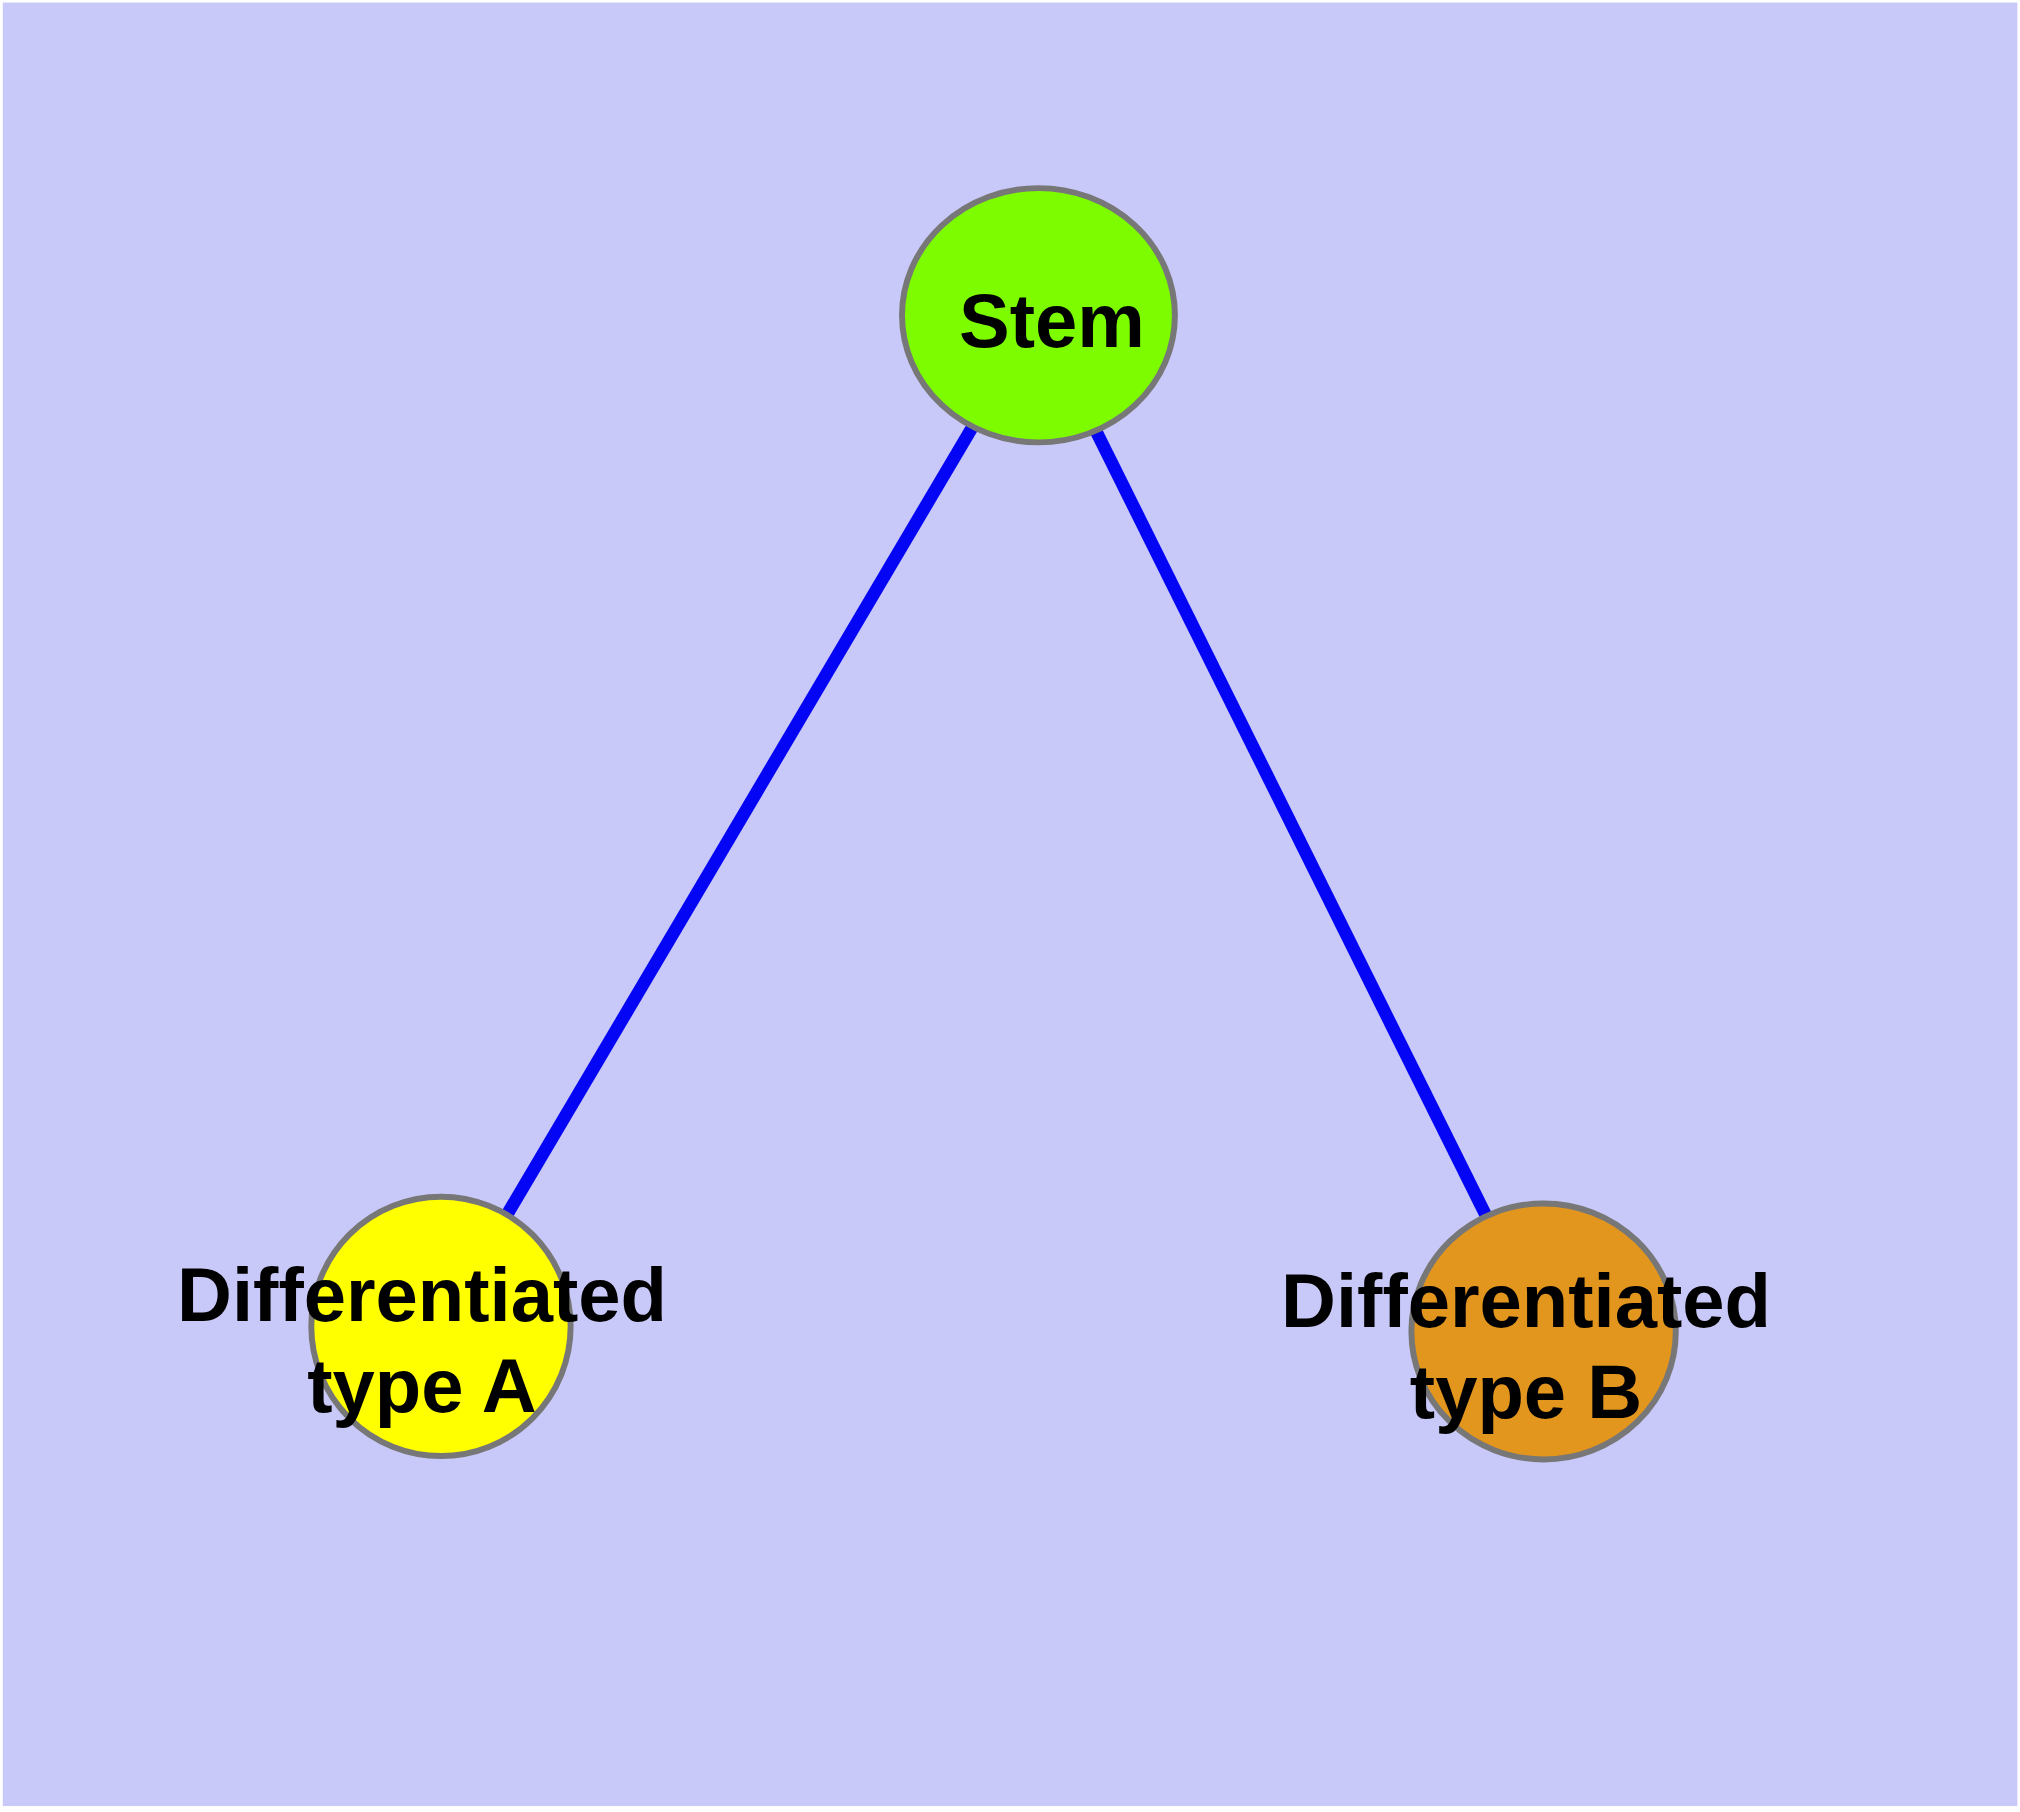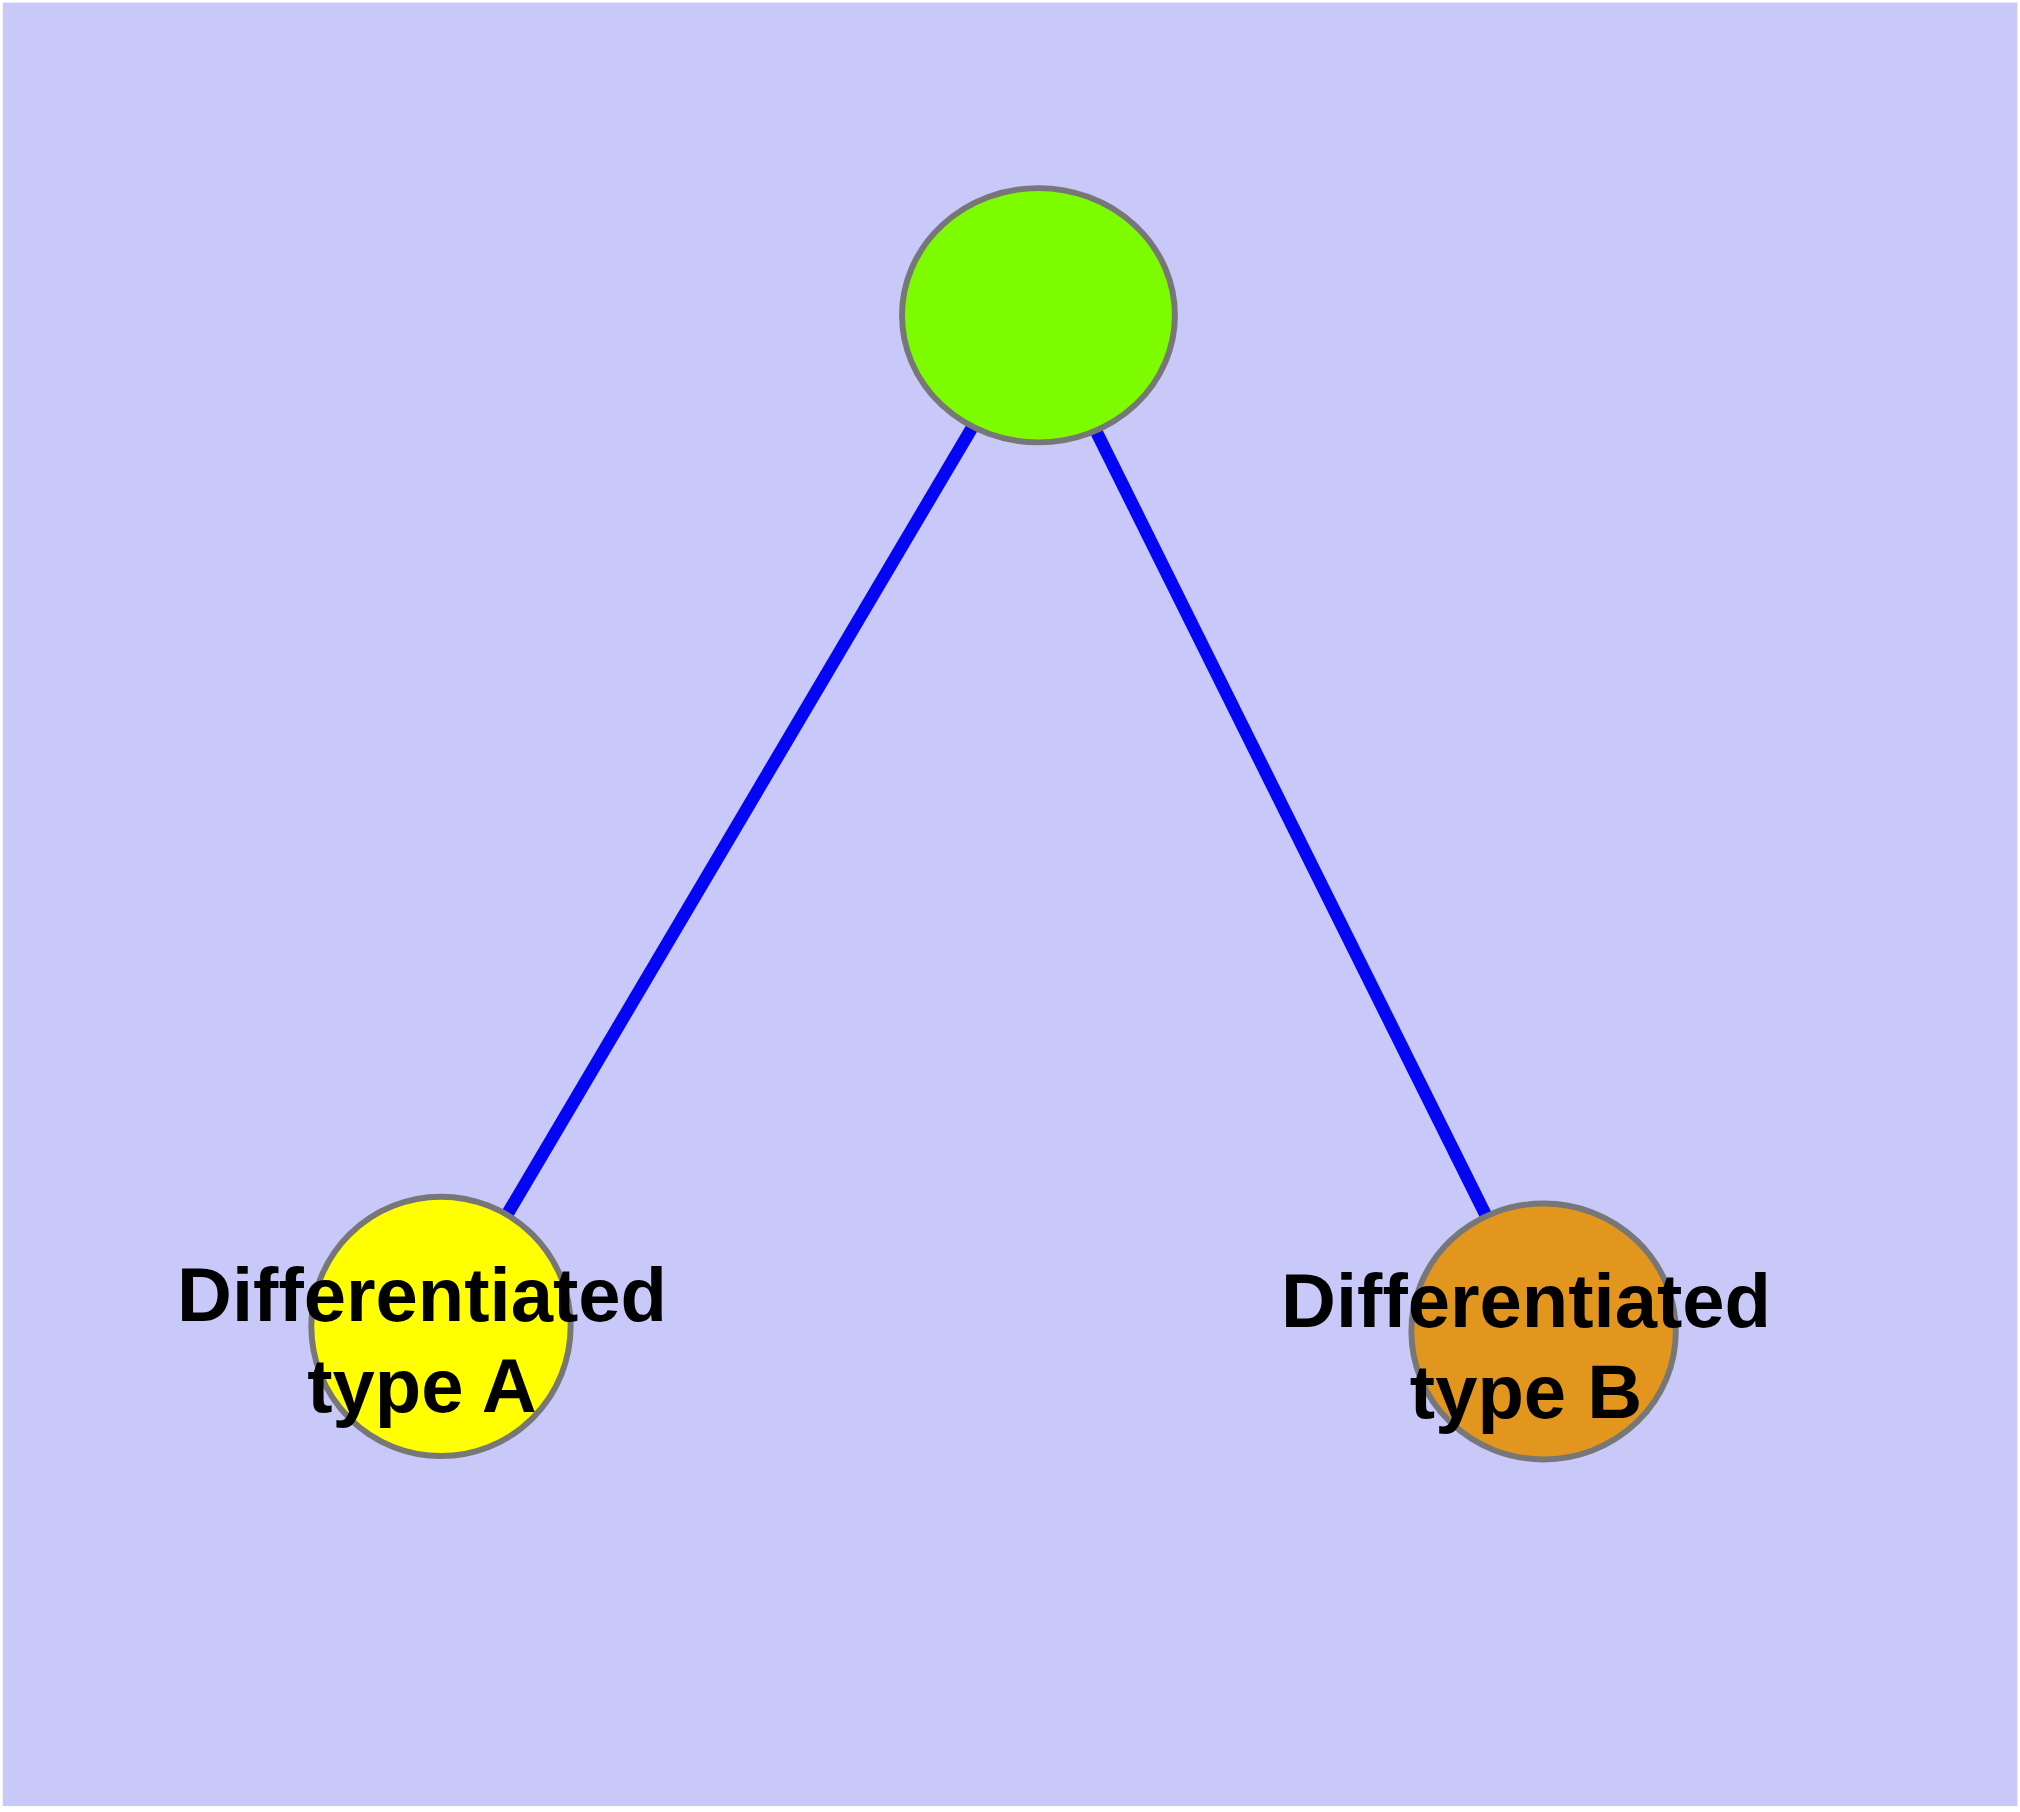--- a/index.html
+++ b/index.html
@@ -51,20 +51,21 @@
     <rect x="3" y="3" width="2377" height="2128" fill="#c9c9f9"></rect>
 
     <line x1="1225" y1="372" x2="520" y2="1565" stroke-width="15" stroke="#0505f5"></line>
     <line x1="1225" y1="372" x2="1821" y2="1571" stroke-width="15" stroke="#0505f5"></line>
 
     <ellipse cx="1225" cy="372" rx="161" ry="150" stroke-width="7" stroke="#777777" fill="#7dfc00"></ellipse>
     <ellipse cx="520" cy="1565" rx="153" ry="153" stroke-width="7" stroke="#777777" fill="#ffff00"></ellipse>
     <ellipse cx="1821" cy="1571" rx="156" ry="151" stroke-width="7" stroke="#777777" fill="#e2961e"></ellipse>
   </svg>
 
+  <div class="node-label label-stem">Stem</div>
 
   <div class="node-label label-type-a">Differentiated
 type A</div>
 
   <div class="node-label label-type-b">Differentiated
 type B</div>
 
 </div>
 
 

